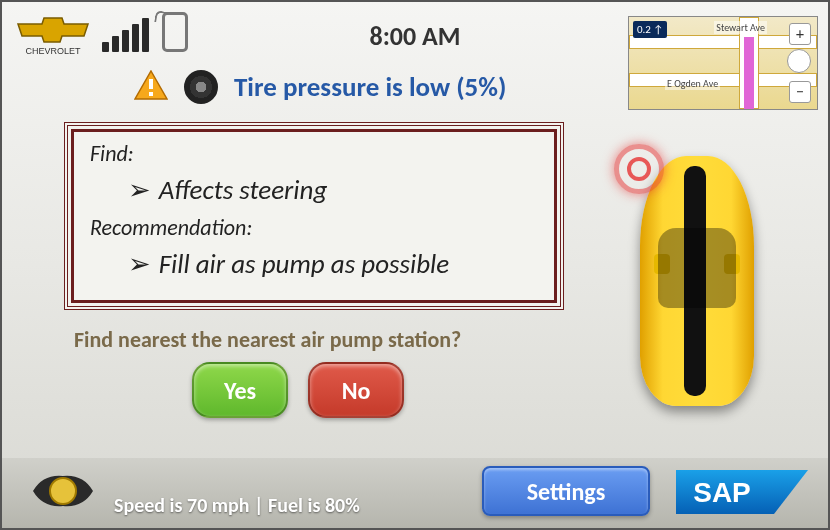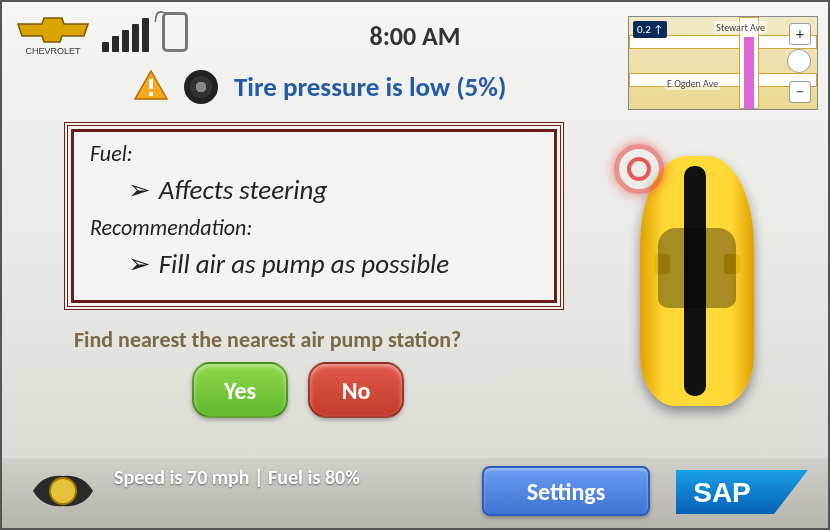--- a/index.html
+++ b/index.html
@@ -45,21 +45,21 @@
   
   .prompt{position:absolute; left:72px; top:324px; font-size:22px; font-weight:bold; color:#7a6a4a;}
   .btn-row{position:absolute; left:190px; top:360px; display:flex; gap:20px;}
   .btn{width:96px; height:56px; border-radius:18px; font-size:24px; font-weight:bold; color:#fff; display:flex; align-items:center; justify-content:center; border:2px solid rgba(0,0,0,.25); box-shadow:inset 0 2px 4px rgba(255,255,255,.5), 0 2px 4px rgba(0,0,0,.3); cursor:pointer;}
   .btn-yes{background:linear-gradient(#8fd84a,#5fb82c);}
   .btn-no{background:linear-gradient(#e05a4a,#c53a2a);}
 
   
   .footer{position:absolute; left:0; right:0; bottom:0; height:70px; background:linear-gradient(#d0d0ca,#b5b5ad);}
   .medal{position:absolute; left:26px; bottom:12px; width:70px; height:50px;}
-  .status-text{position:absolute; left:112px; bottom:39px; font-size:20px; font-weight:bold; color:#fff; text-shadow:0 1px 2px rgba(0,0,0,.5);}
+  .status-text{position:absolute; left:112px; bottom:11px; font-size:20px; font-weight:bold; color:#fff; text-shadow:0 1px 2px rgba(0,0,0,.5);}
   .settings-btn{position:absolute; right:178px; bottom:12px; width:168px; height:50px; border-radius:8px; background:linear-gradient(#6a9df2,#3e72d4); border:2px solid #2a5cbb; color:#fff; font-size:24px; font-weight:bold; display:flex; align-items:center; justify-content:center; box-shadow:inset 0 2px 3px rgba(255,255,255,.4),0 2px 4px rgba(0,0,0,.3); cursor:pointer;}
   .sap-logo{position:absolute; right:14px; bottom:8px; width:140px; height:56px;}
 
   
   .car-area{position:absolute; right:46px; top:120px; width:170px; height:300px;}
   .car-body{position:absolute; left:28px; top:34px; width:114px; height:250px; background:linear-gradient(90deg,#e0a000,#ffd733 20%,#ffdc3a 50%,#ffd733 80%,#e0a000); border-radius:46px 46px 36px 36px / 90px 90px 50px 50px; box-shadow:0 6px 12px rgba(0,0,0,.4);}
   .car-body::before{content:""; position:absolute; left:48%; transform:translateX(-50%); top:10px; width:22px; height:230px; background:#111; border-radius:10px;}
   .car-body::after{content:""; position:absolute; left:18px; top:72px; width:78px; height:80px; background:rgba(0,0,0,.35); border-radius:18px 18px 10px 10px;}
   .car-mirror-l,.car-mirror-r{position:absolute; top:98px; width:16px; height:20px; background:#e6b800; border-radius:4px;}
   .car-mirror-l{left:14px;} .car-mirror-r{right:14px;}
@@ -105,21 +105,21 @@
   <svg class="warn-icon" viewBox="0 0 34 30">
     <polygon points="17,1 33,29 1,29" fill="#f6a81c" stroke="#b36b00" stroke-width="1.5"></polygon>
     <rect x="15" y="9" width="4" height="10" fill="#fff"></rect>
     <rect x="15" y="22" width="4" height="4" fill="#fff"></rect>
   </svg>
   <div class="tire-icon"></div>
   <div class="alert-text">Tire pressure is low (5%)</div>
 </div>
 
 <div class="risk-panel">
-  <div class="risk-label">Fuel:</div>
+  <div class="risk-label">Find:</div>
   <div class="risk-item"><span class="bullet">➢</span><span>Affects steering</span></div>
   <div class="rec-label">Recommendation:</div>
   <div class="rec-item"><span class="bullet">➢</span><span>Fill air as pump as possible</span></div>
 </div>
 
 <div class="prompt">Find nearest the nearest air pump station?</div>
 <div class="btn-row">
   <div class="btn btn-yes">Yes</div>
   <div class="btn btn-no">No</div>
 </div>

